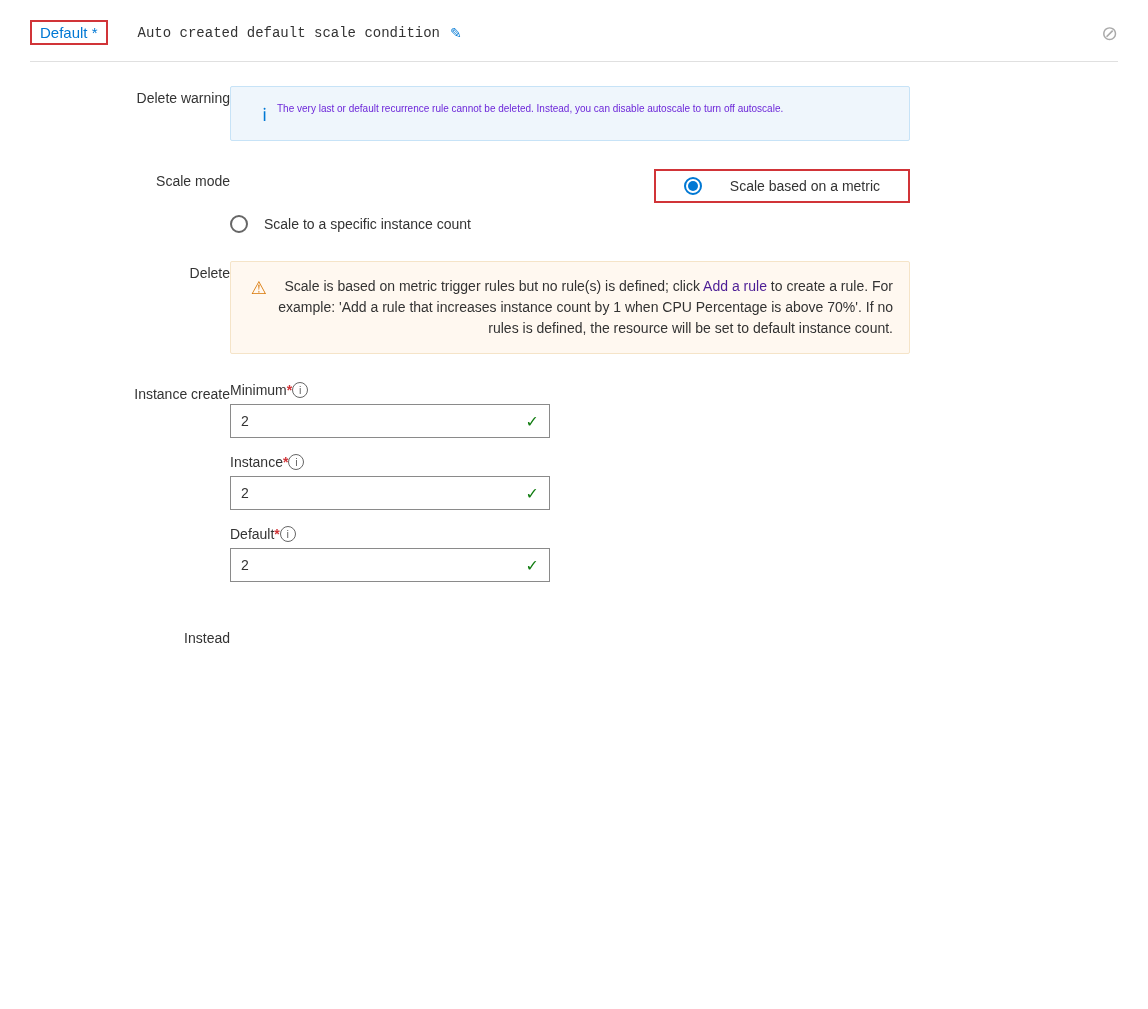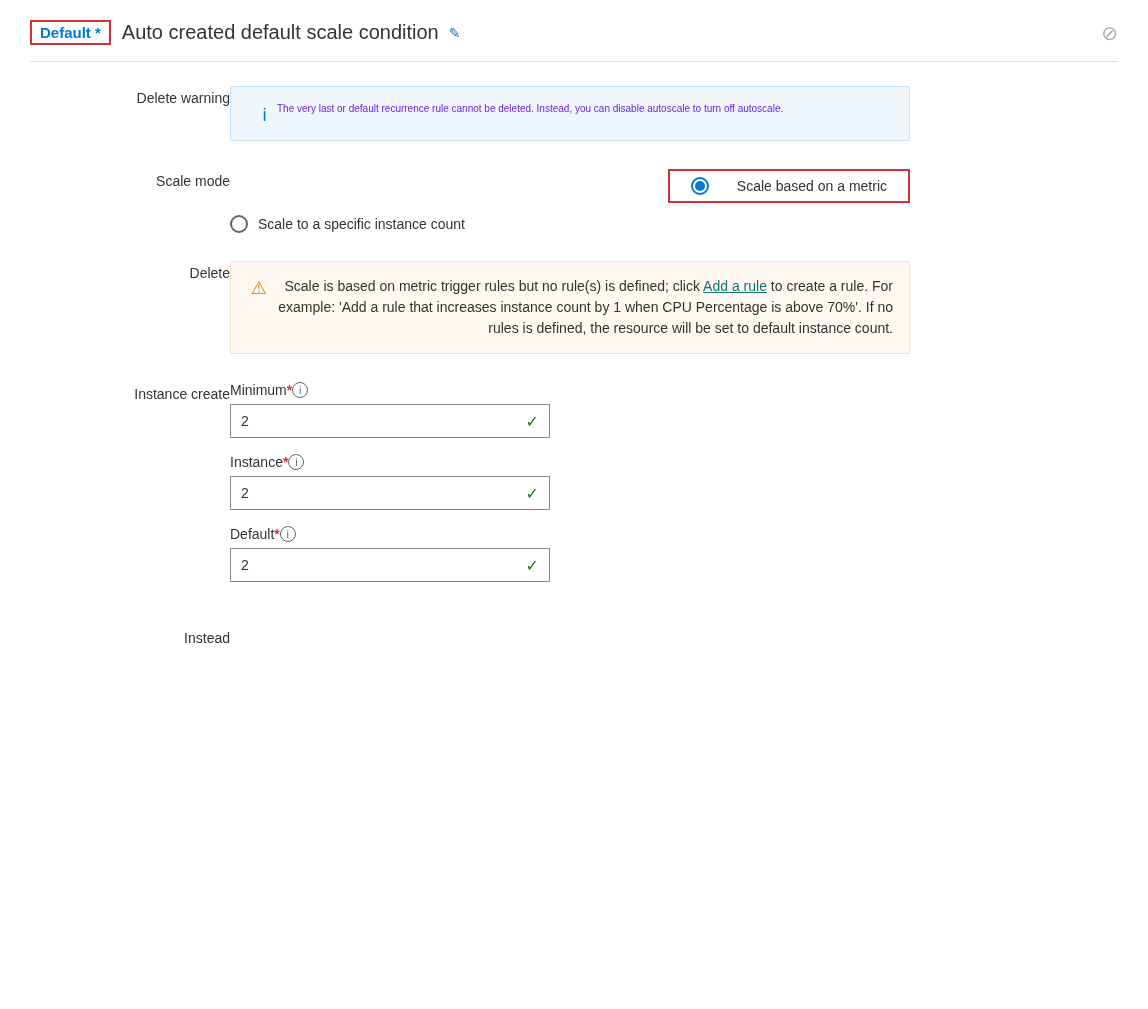--- a/index.html
+++ b/index.html
@@ -18,28 +18,29 @@
       display: flex;
       align-items: center;
       padding-bottom: 16px;
       border-bottom: 1px solid #e0e0e0;
       margin-bottom: 24px;
       position: relative;
     }
     .default-badge {
       border: 2px solid #d13438;
       color: #0078d4;
-      font-weight: 700;
+      font-weight: 400;
       font-size: 15px;
       padding: 2px 8px;
-      margin-right: 11px;
+      margin-right: 30px;
     }
     .header-title {
-      font-size: 20px;
-      color: #333;
+      font-size: 14px;
+      color: #333;
+      font-family: Liberation Mono, monospace;
     }
     .edit-icon {
       margin-left: 10px;
       color: #0078d4;
       cursor: pointer;
       font-size: 14px;
     }
     .disable-icon {
       position: absolute;
       right: 0;
@@ -85,21 +86,21 @@
     .info-text {
       font-size: 10px;
       color: #6d28d9;
       line-height: 1.5;
     }
 
     
     .radio-option {
       display: flex;
       align-items: center;
-      gap: 10px;
+      gap: 16px;
       margin-bottom: 12px;
       cursor: pointer;
     }
     .radio-option:last-child { margin-bottom: 0; }
     .radio-outer {
       width: 18px;
       height: 18px;
       border-radius: 50%;
       border: 2px solid #0078d4;
       display: flex;
@@ -118,21 +119,21 @@
     }
     .radio-outer.unchecked {
       border-color: #666;
     }
     .radio-label {
       font-size: 14px;
       color: #333;
     }
     .radio-selected-box {
       border: 2px solid #d13438;
-      padding: 6px 21px;
+      padding: 6px 28px;
       display: inline-flex;
       align-items: center;
       gap: 28px;
       margin-bottom: 12px;
       margin-left: 24px;
     }
 
     
     .warning-box {
       background: #fff8f0;
@@ -148,22 +149,21 @@
       font-size: 18px;
       margin-top: 1px;
       min-width: 20px;
     }
     .warning-text {
       font-size: 14px;
       color: #333;
       line-height: 1.5;
     }
     .link {
-      color: #0f766e;
-      text-decoration: underline;
+      color: #4c1d95;
       cursor: pointer;
     }
 
     
     .limit-group {
       margin-bottom: 16px;
     }
     .limit-label {
       font-size: 14px;
       color: #333;

